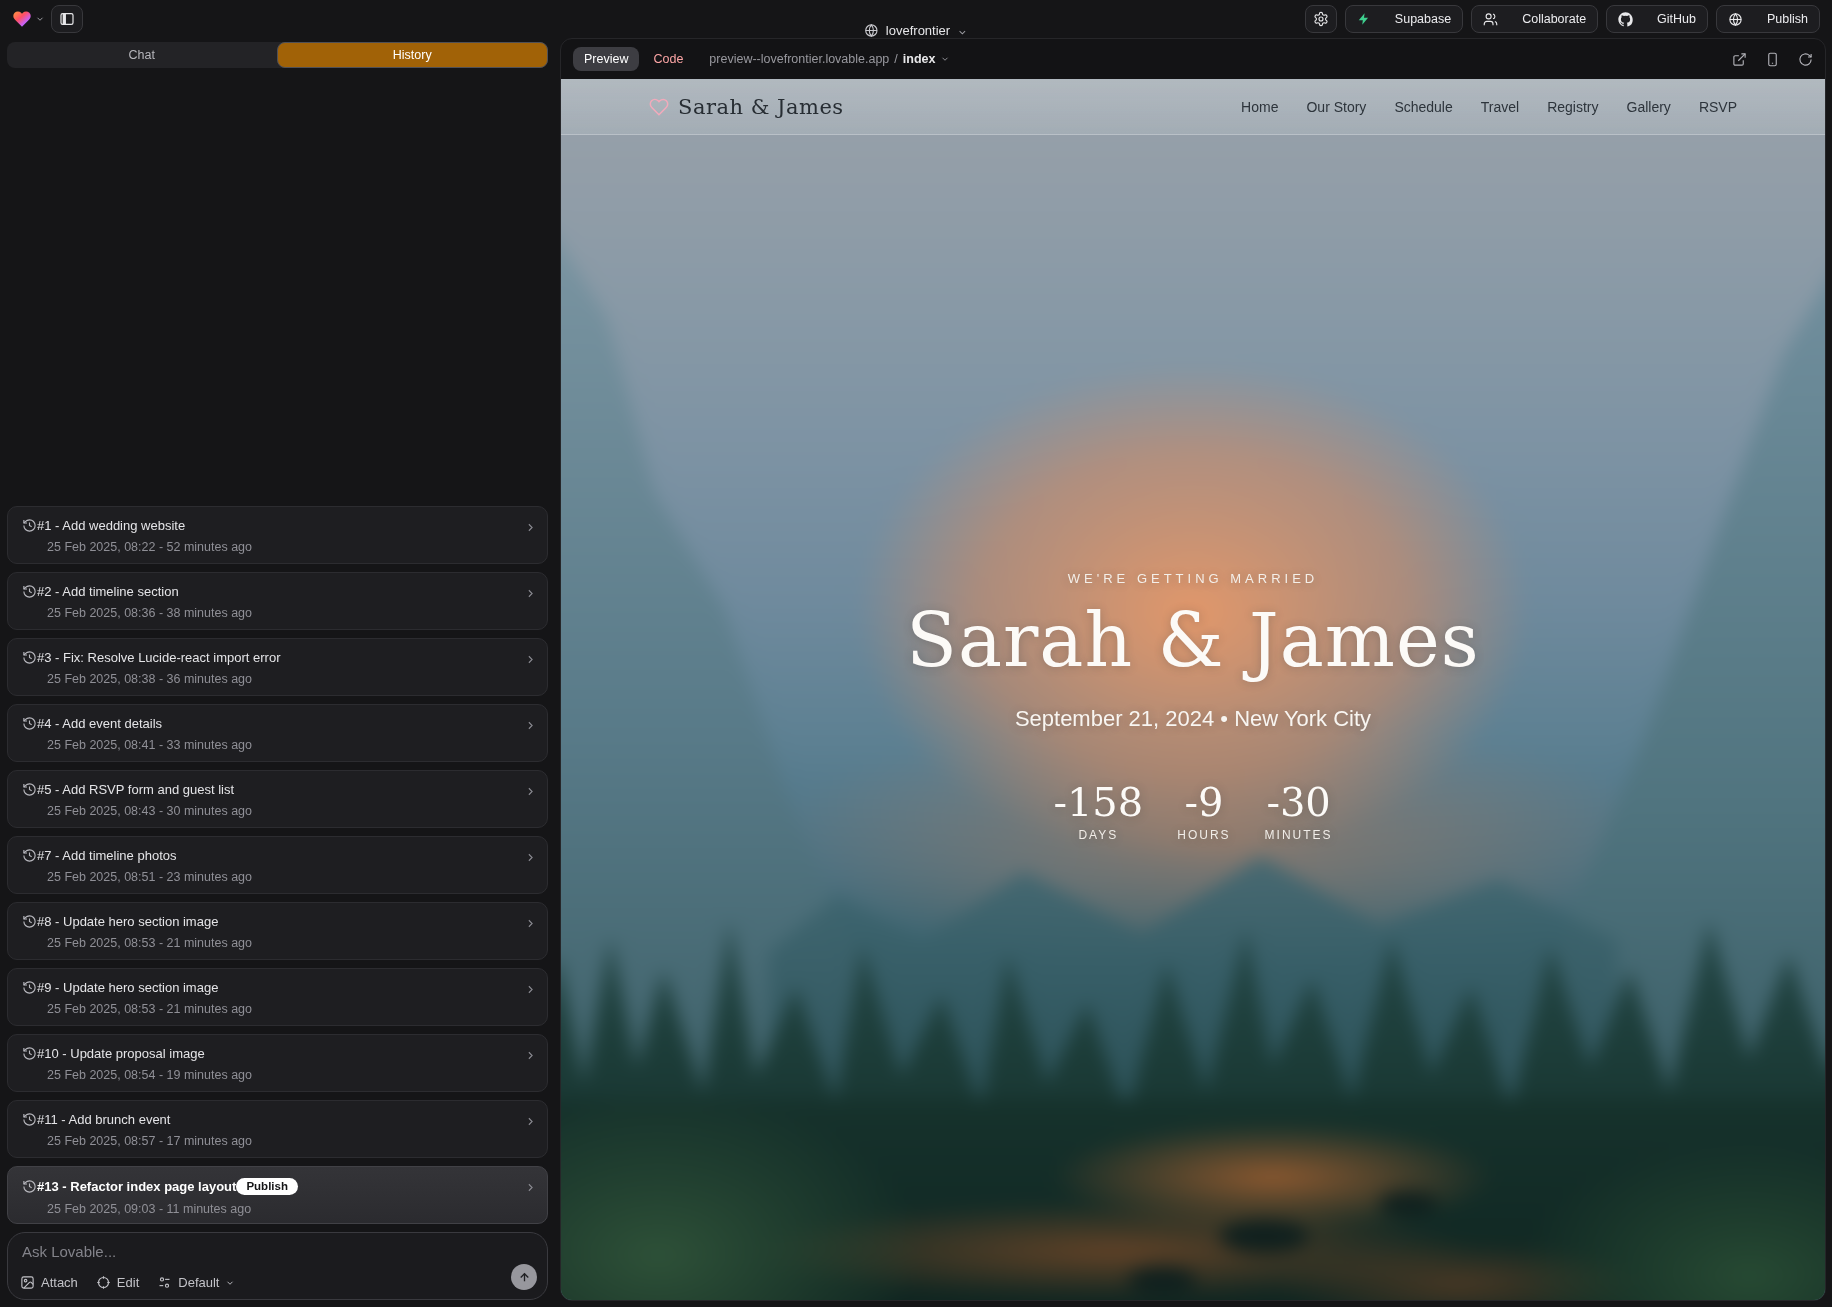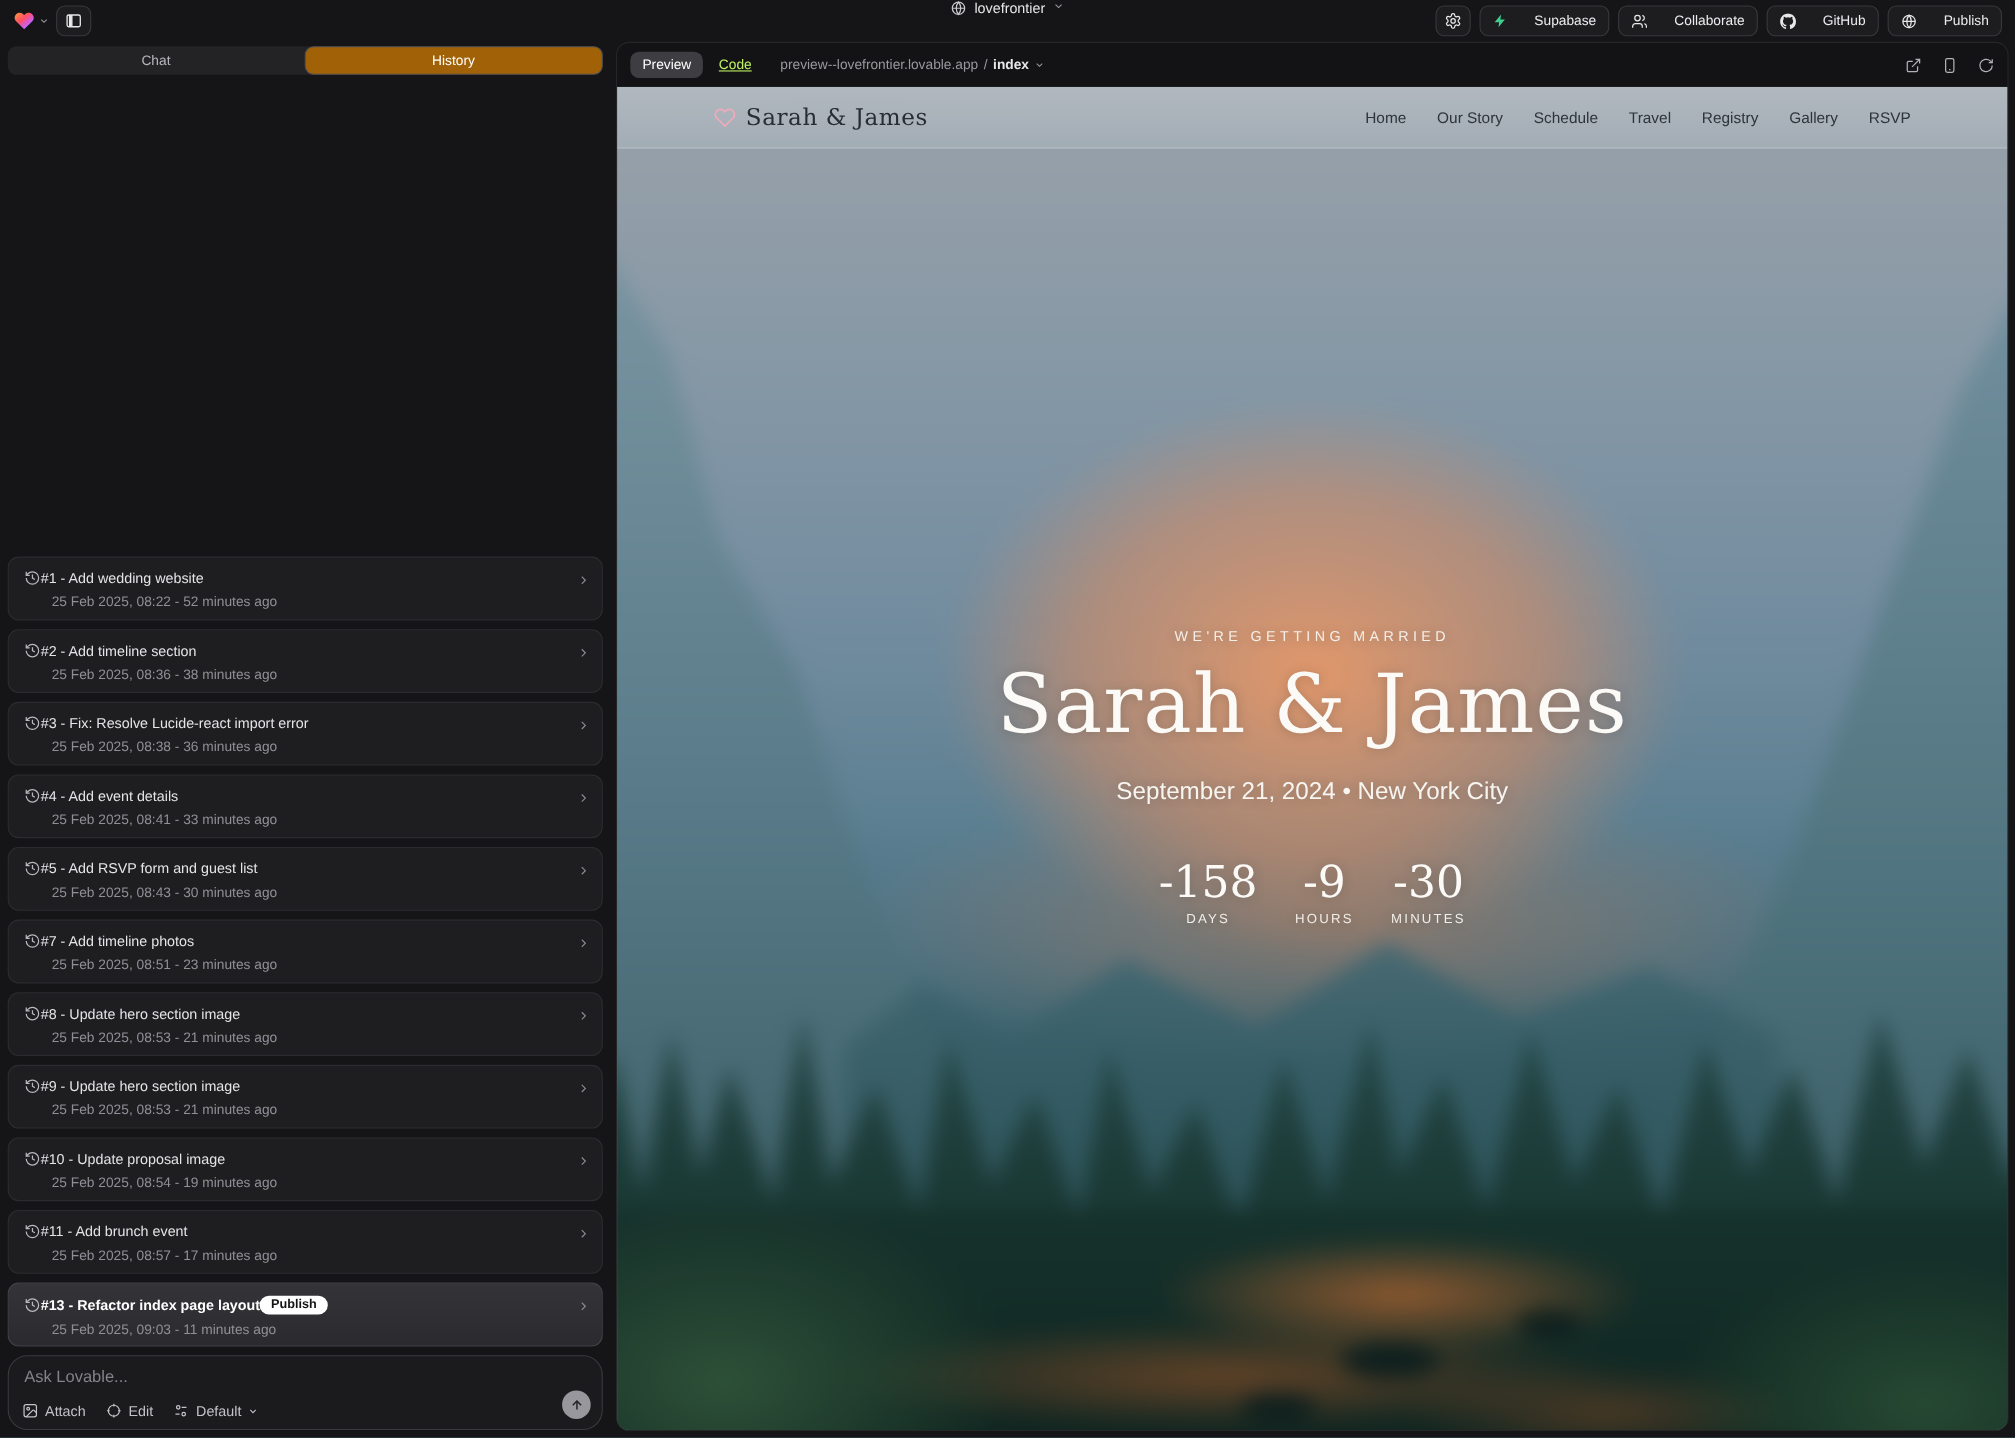--- a/index.html
+++ b/index.html
@@ -19,21 +19,21 @@
   }
   .topbar-left{ display:flex; align-items:center; gap:6px; }
   .logo-btn{ display:flex; align-items:center; gap:3px; cursor:pointer; }
   .chev{ stroke:#9a9aa0; }
   .icon-btn{
     width:32px; height:28px; border:1px solid #38383c; border-radius:8px;
     background:#1d1d20; display:flex; align-items:center; justify-content:center;
   }
   .topbar-center{
     position:absolute; left:50%; top:0; height:38px; transform:translateX(-50%);
-    display:flex; align-items:flex-start; gap:7px; color:#e6e6e9; font-size:13px;
+    display:flex; align-items:flex-end; gap:7px; color:#e6e6e9; font-size:13px;
   }
   .topbar-right{ margin-left:auto; display:flex; align-items:center; gap:8px; }
   .tb-btn{
     height:28px; display:flex; align-items:center; gap:24px; padding:0 11px;
     background:#1d1d20; border:1px solid #38383c; border-radius:8px;
     font-size:12.5px; color:#ececef;
   }
   .tb-btn.square{ width:32px; padding:0; justify-content:center; }
 
   
@@ -93,21 +93,21 @@
 
   
   .preview-panel{
     flex:1; margin:0 6px 6px 6px; background:#131315; border:1px solid #262629;
     border-radius:12px; display:flex; flex-direction:column; overflow:hidden;
   }
   .ptoolbar{ height:40px; display:flex; align-items:center; padding:0 12px; gap:14px; flex:0 0 auto; }
   .pv-pill{
     background:#3d3d42; color:#ffffff; font-size:12.5px; padding:5px 11px; border-radius:8px;
   }
-  .pv-code{ font-size:12.5px; color:#bef264;text-decoration:underline; }
+  .pv-code{ font-size:12.5px; color:#fca5a5; }
   .pv-url{ display:flex; align-items:center; gap:5px; margin-left:12px; font-size:12.5px; color:#98989e; }
   .pv-url .pg{ color:#e8e8ea; font-weight:700; }
   .ptools{ margin-left:auto; display:flex; align-items:center; gap:18px; }
   .ptools svg{ stroke:#b2b2b8; }
 
   
   .site{ flex:1; position:relative; overflow:hidden; background:#5b7c8c; }
   .scenery{ position:absolute; inset:-30px; filter:blur(9px); }
   .sky{
     position:absolute; inset:0;

